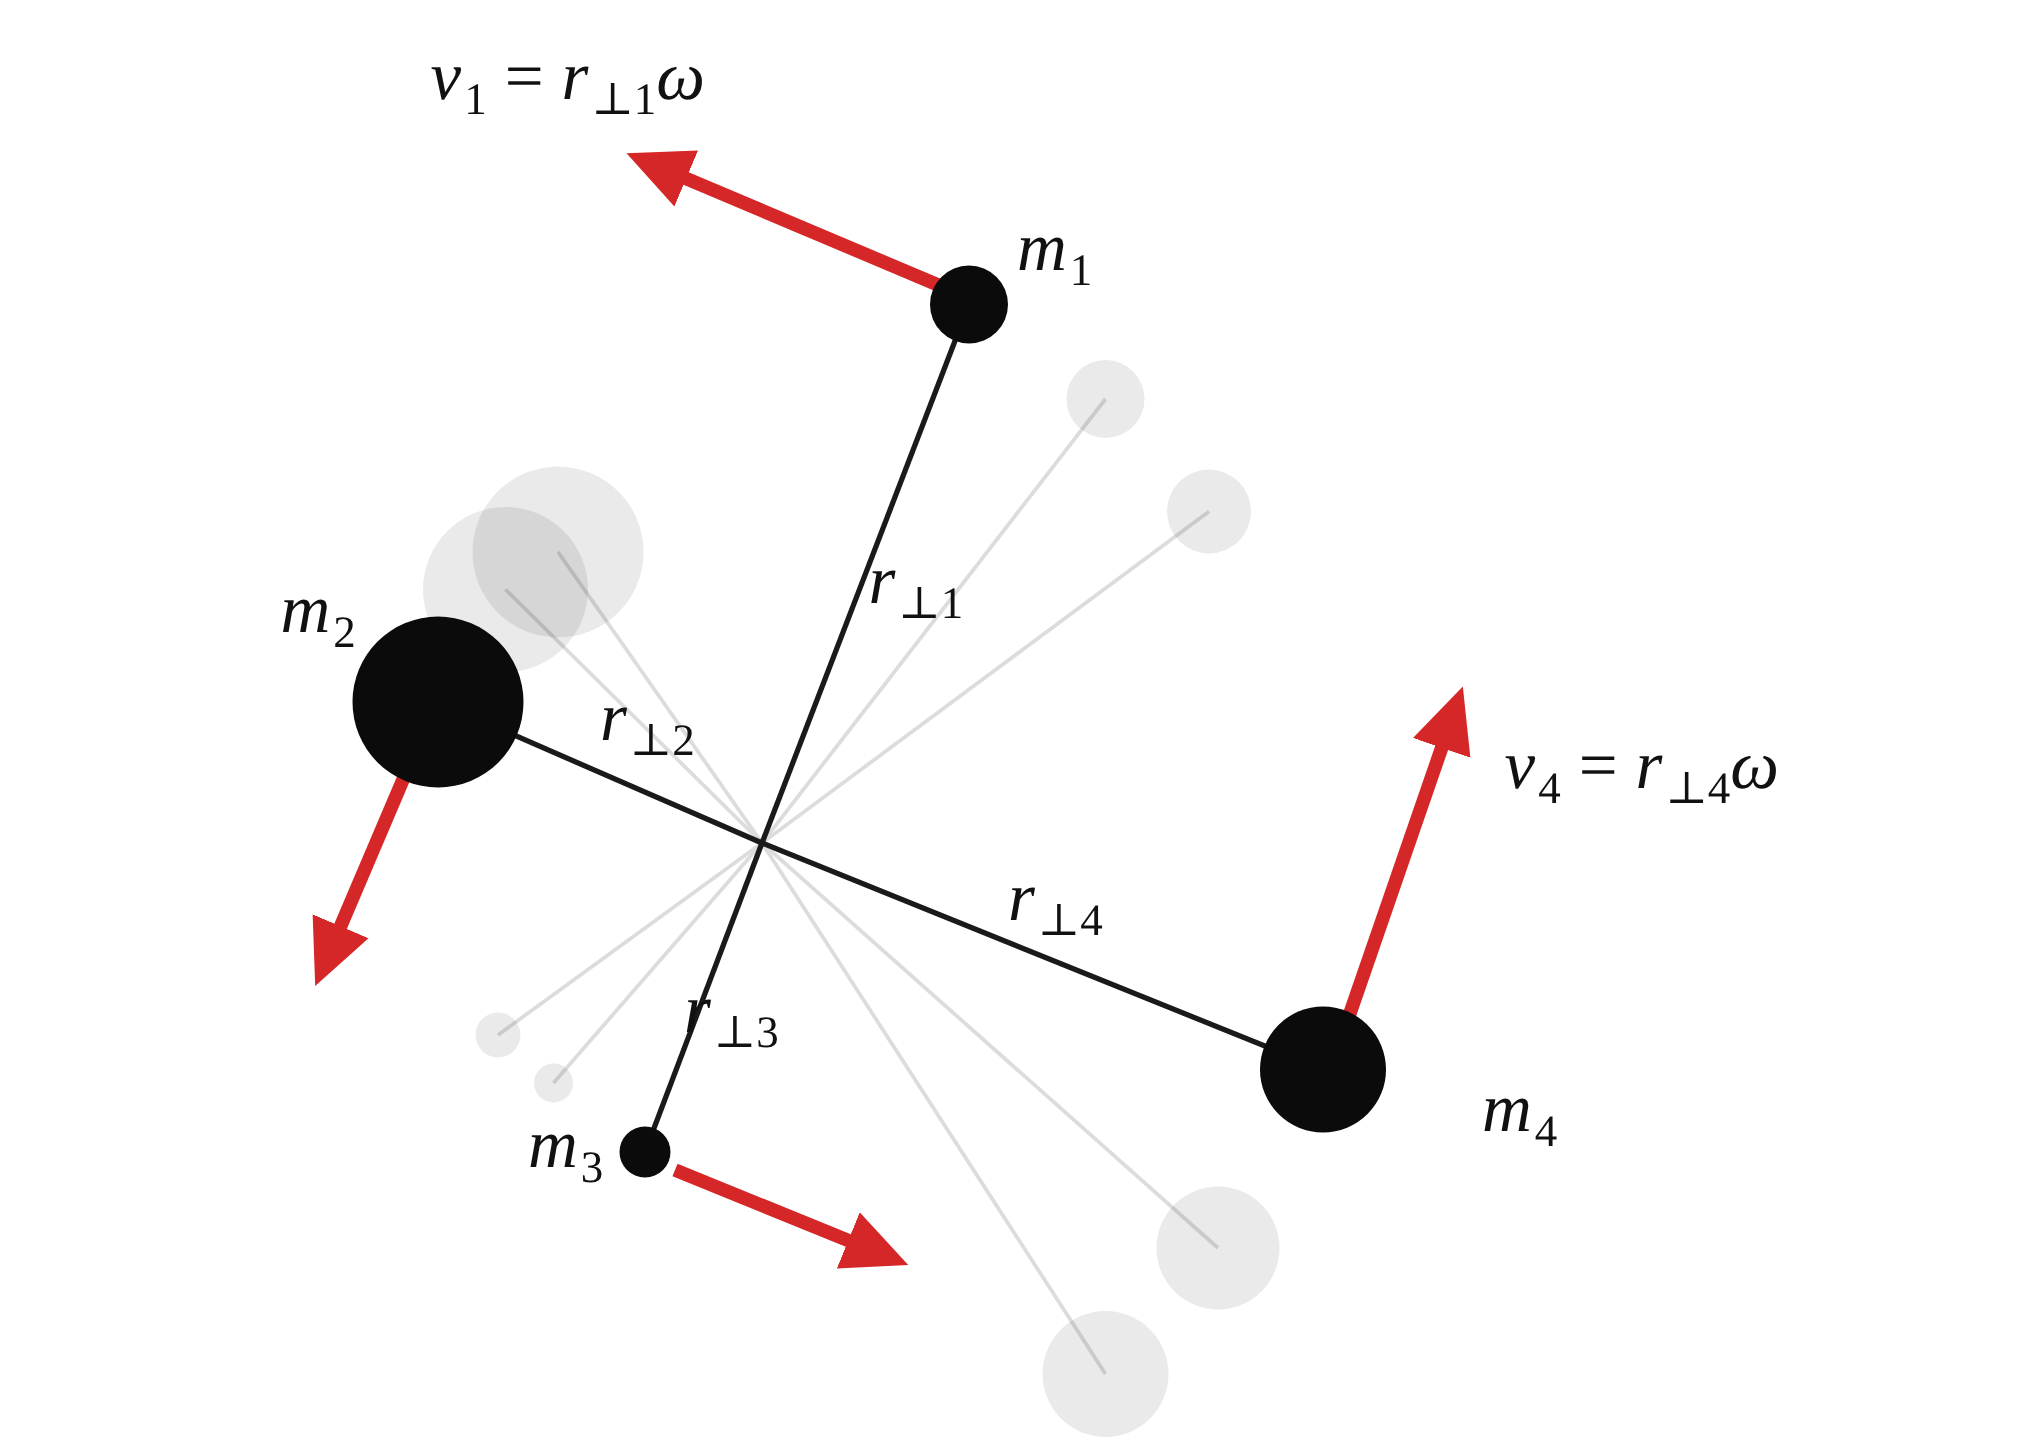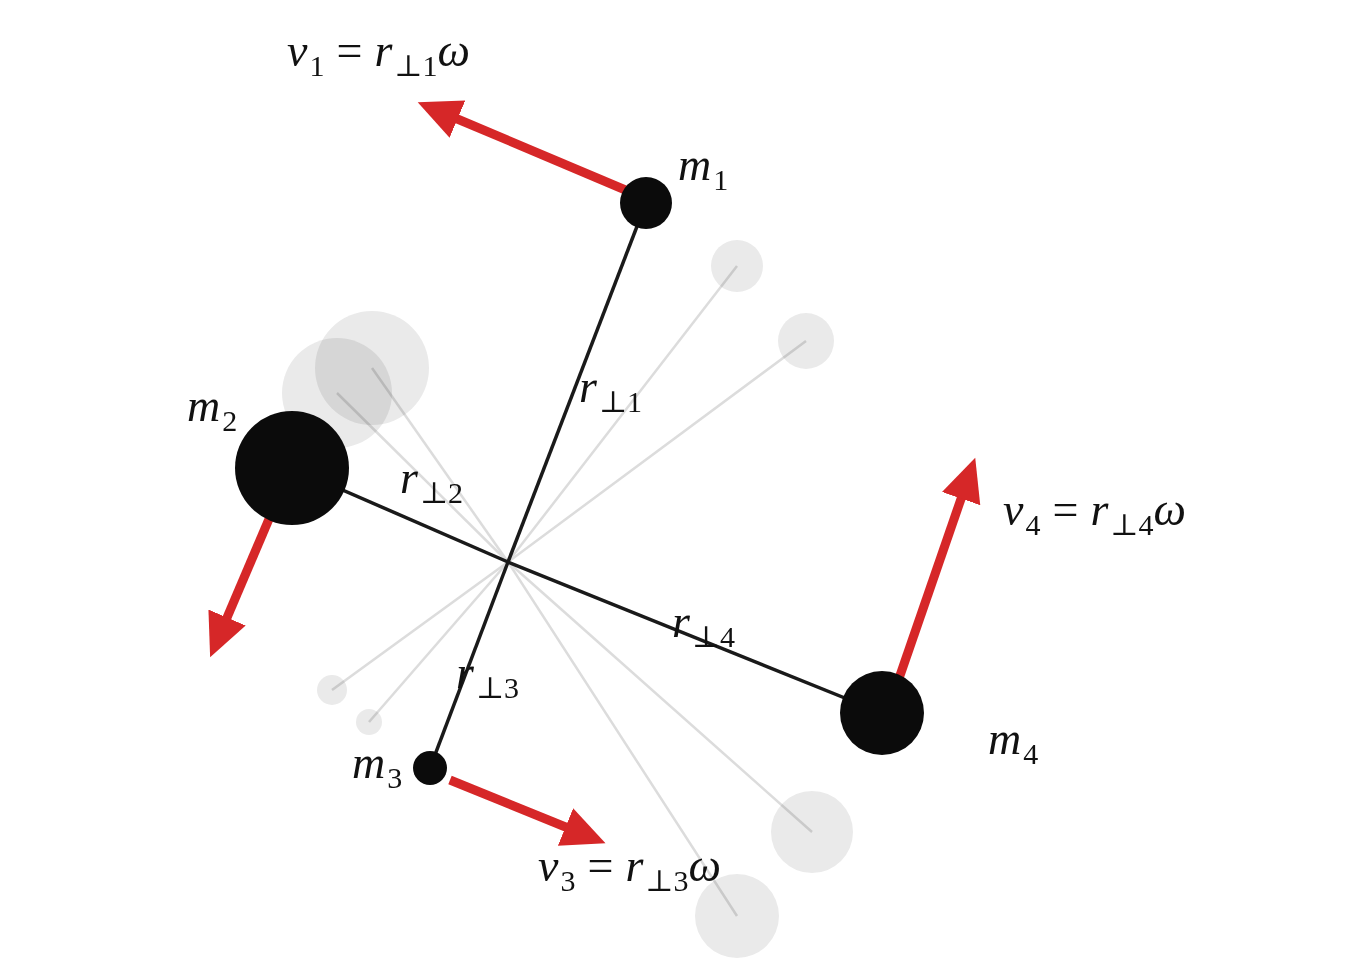--- a/index.html
+++ b/index.html
@@ -72,23 +72,20 @@
     <circle cx="292" cy="468" r="57" fill="#0b0b0b"></circle>
     <circle cx="430" cy="768" r="17" fill="#0b0b0b"></circle>
     <circle cx="882" cy="713" r="42" fill="#0b0b0b"></circle>
   </svg>
 
   <div class="label" style="left:287px; top:28px;">
     <span class="var">v</span><span class="sub">1</span><span class="eq">=</span><span class="var">r</span><span class="sub">⊥1</span><span class="var">ω</span>
   </div>
 
 
-  <div class="label" style="left:538px; top:843px;">
-    <span class="var">v</span><span class="sub">3</span><span class="eq">=</span><span class="var">r</span><span class="sub">⊥3</span><span class="var">ω</span>
-  </div>
 
   <div class="label" style="left:1003px; top:477px;margin-top:10px;">
     <span class="var">v</span><span class="sub">4</span><span class="eq">=</span><span class="var">r</span><span class="sub">⊥4</span><span class="var">ω</span>
   </div>
 
   <div class="label" style="left:678px; top:142px;">
     <span class="var">m</span><span class="sub">1</span>
   </div>
   <div class="label" style="left:163px; top:383px;margin-left:24px;">
     <span class="var">m</span><span class="sub">2</span>
@@ -102,17 +99,17 @@
 
   <div class="label" style="left:579px; top:364px;">
     <span class="var">r</span><span class="sub">⊥1</span>
   </div>
   <div class="label" style="left:400px; top:455px;">
     <span class="var">r</span><span class="sub">⊥2</span>
   </div>
   <div class="label" style="left:456px; top:650px;">
     <span class="var">r</span><span class="sub">⊥3</span>
   </div>
-  <div class="label" style="left:672px; top:575px;margin-top:24px;">
+  <div class="label" style="left:672px; top:575px;">
     <span class="var">r</span><span class="sub">⊥4</span>
   </div>
 
 </div>
 
 </body></html>

